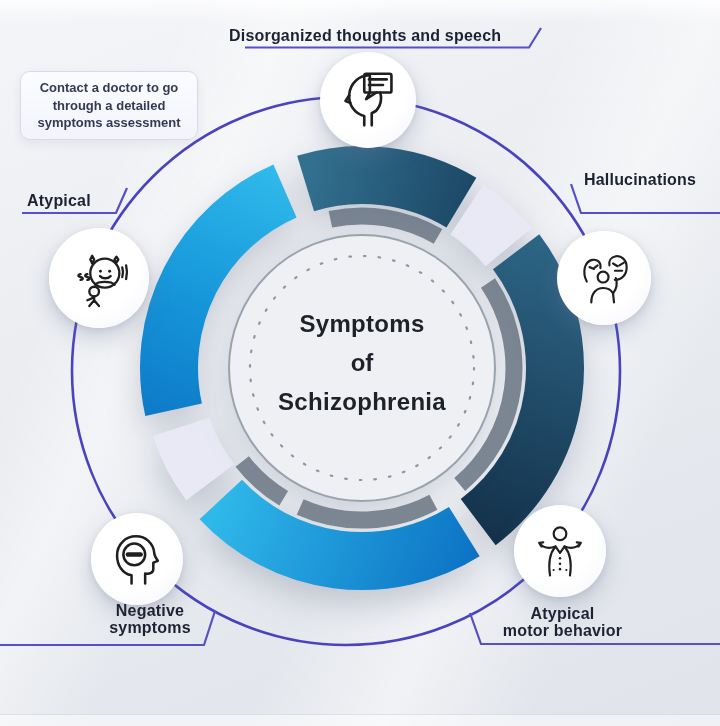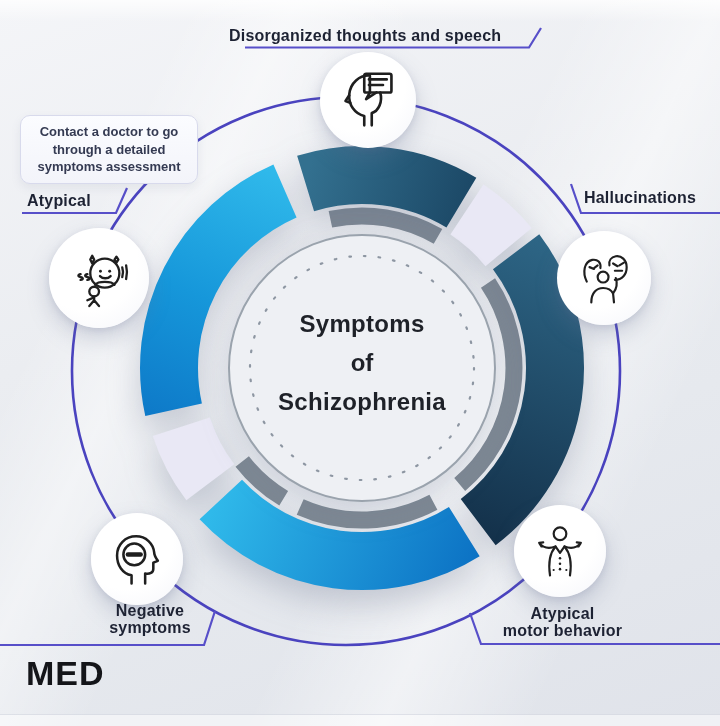--- a/index.html
+++ b/index.html
@@ -31,21 +31,20 @@
   }
   .label.two-line{text-align:center;line-height:1.08;white-space:normal;}
   .label.two-line span{display:block;}
   .note{
     position:absolute;left:20px;top:71px;width:156px;z-index:4;
     background:linear-gradient(180deg,#fbfcff,#f3f4fa);
     border:1.5px solid #d8daec;border-radius:10px;
     padding:7px 10px;text-align:center;
     font-size:13px;font-weight:bold;color:#343a52;line-height:1.35;
     box-shadow:0 4px 10px rgba(120,128,160,.12);
-    margin-top:44px;
   }
   .center-text{
     position:absolute;left:232px;top:310px;width:260px;z-index:4;
     display:flex;flex-direction:column;align-items:center;gap:11px;
     font-weight:bold;color:#1e2128;text-align:center;
   }
   .center-text .l1,.center-text .l3{font-size:24px;letter-spacing:.3px;}
   .center-text .l2{font-size:24px;}
   .logo{position:absolute;left:26px;top:656px;z-index:4;display:flex;align-items:center;gap:9px;}
   .logo-med{font-size:34px;font-weight:bold;letter-spacing:1px;color:#141519;line-height:1;}
@@ -173,37 +172,36 @@
       <path d="M37 27 C45 30 51 28 55 23 M55 23 L50.5 22.5 M55 23 L52.5 27"></path>
       <circle cx="32" cy="40" r="1.4" fill="#1f1f1f" stroke="none"></circle>
       <circle cx="32" cy="46" r="1.4" fill="#1f1f1f" stroke="none"></circle>
       <circle cx="32" cy="52" r="1.4" fill="#1f1f1f" stroke="none"></circle>
       <circle cx="25" cy="53" r="1.2" fill="#1f1f1f" stroke="none"></circle>
       <circle cx="39" cy="53" r="1.2" fill="#1f1f1f" stroke="none"></circle>
     </svg>
   </div>
 
   <div class="label" style="left:229px;top:27px">Disorganized thoughts and speech</div>
-  <div class="label" style="left:584px;top:189px">Hallucinations</div>
+  <div class="label" style="left:584px;top:171px">Hallucinations</div>
   <div class="label" style="left:27px;top:192px">Atypical</div>
   <div class="label two-line" style="left:490px;top:605px;width:145px">
     <span>Atypical</span>
     <span>motor behavior</span>
   </div>
   <div class="label two-line" style="left:88px;top:602px;width:124px">
     <span>Negative</span>
     <span>symptoms</span>
   </div>
 
   <div class="note">Contact a doctor to go through a detailed symptoms assessment</div>
 
   <div class="center-text">
     <span class="l1">Symptoms</span>
     <span class="l2">of</span>
     <span class="l3">Schizophrenia</span>
   </div>
 
   <div class="logo">
-    <span class="logo-med">MED</span>
   </div>
 
   <div class="bottom-strip"></div>
 </div>
 
 </body></html>

